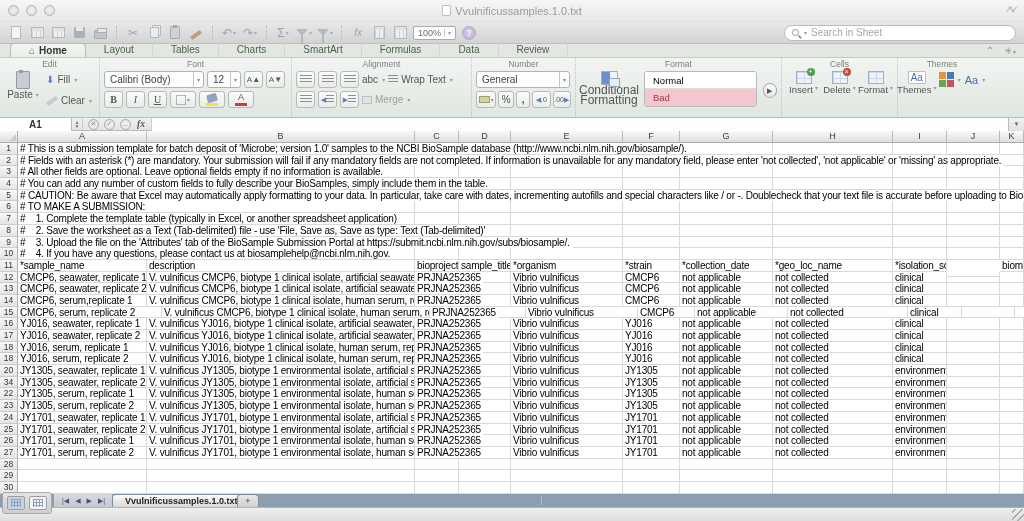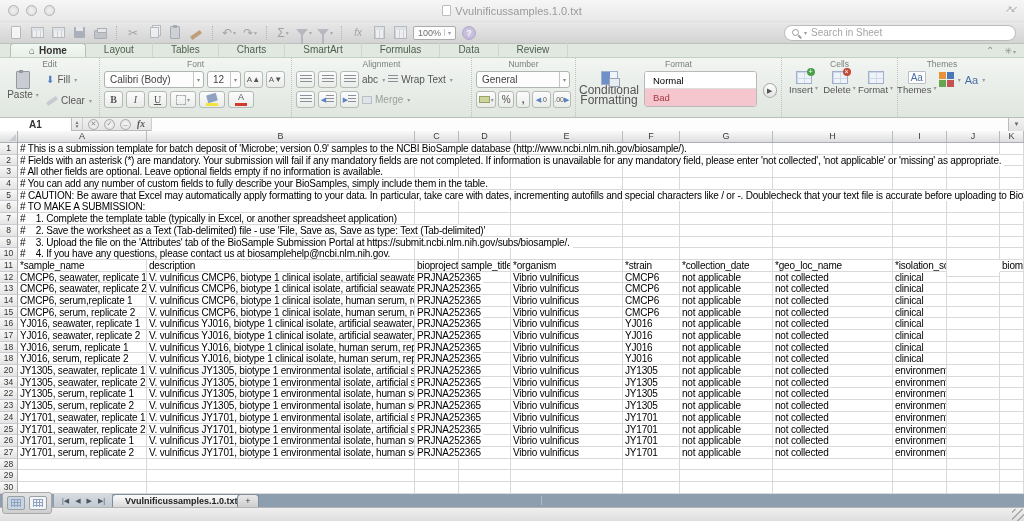--- a/index.html
+++ b/index.html
@@ -446,21 +446,21 @@
         <div class="cell" style="width: 268px;"></div>
         <div class="cell" style="width: 44px;"></div>
         <div class="cell" style="width: 52px;"></div>
         <div class="cell" style="width: 112px;"></div>
         <div class="cell" style="width: 57px;"></div>
         <div class="cell" style="width: 93px;"></div>
         <div class="cell" style="width: 120px;"></div>
         <div class="cell" style="width: 54px;"></div>
         <div class="cell" style="width: 53px;"></div>
         <div class="cell" style="width: 24px;"></div>
-        <div class="spill"># This is a submission template for batch deposit of 'Microbe; version 0.9' samples to the NCBI BioSample database (http://www.ncbi.nlm.nih.gov/biosample/).</div>
+        <div class="spill"># This is a submission template for batch deposit of 'Microbe; version 1.0' samples to the NCBI BioSample database (http://www.ncbi.nlm.nih.gov/biosample/).</div>
       </div>
       <div class="grow">
         <div class="gut">2</div>
         <div class="cell" style="width: 129px;"></div>
         <div class="cell" style="width: 268px;"></div>
         <div class="cell" style="width: 44px;"></div>
         <div class="cell" style="width: 52px;"></div>
         <div class="cell" style="width: 112px;"></div>
         <div class="cell" style="width: 57px;"></div>
         <div class="cell" style="width: 93px;"></div>
@@ -641,21 +641,21 @@
         <div class="cell" style="width: 112px;"><span>Vibrio vulnificus</span></div>
         <div class="cell" style="width: 57px;"><span>CMCP6</span></div>
         <div class="cell" style="width: 93px;"><span>not applicable</span></div>
         <div class="cell" style="width: 120px;"><span>not collected</span></div>
         <div class="cell" style="width: 54px;"><span>clinical</span></div>
         <div class="cell" style="width: 53px;"></div>
         <div class="cell" style="width: 24px;"></div>
       </div>
       <div class="grow">
         <div class="gut">15</div>
-        <div class="cell" style="width: 129px;"><span>CMCP6, serum, replicate 2</span></div>
+        <div class="cell" style="width: 144px;"><span>CMCP6, serum, replicate 2</span></div>
         <div class="cell" style="width: 268px;"><span>V. vulnificus CMCP6, biotype 1 clinical isolate, human serum, replicate 2</span></div>
         <div class="cell spillc" style="width: 44px;"><span>PRJNA252365</span></div>
         <div class="cell" style="width: 52px;"></div>
         <div class="cell" style="width: 112px;"><span>Vibrio vulnificus</span></div>
         <div class="cell" style="width: 57px;"><span>CMCP6</span></div>
         <div class="cell" style="width: 93px;"><span>not applicable</span></div>
         <div class="cell" style="width: 120px;"><span>not collected</span></div>
         <div class="cell" style="width: 54px;"><span>clinical</span></div>
         <div class="cell" style="width: 53px;"></div>
         <div class="cell" style="width: 24px;"></div>

